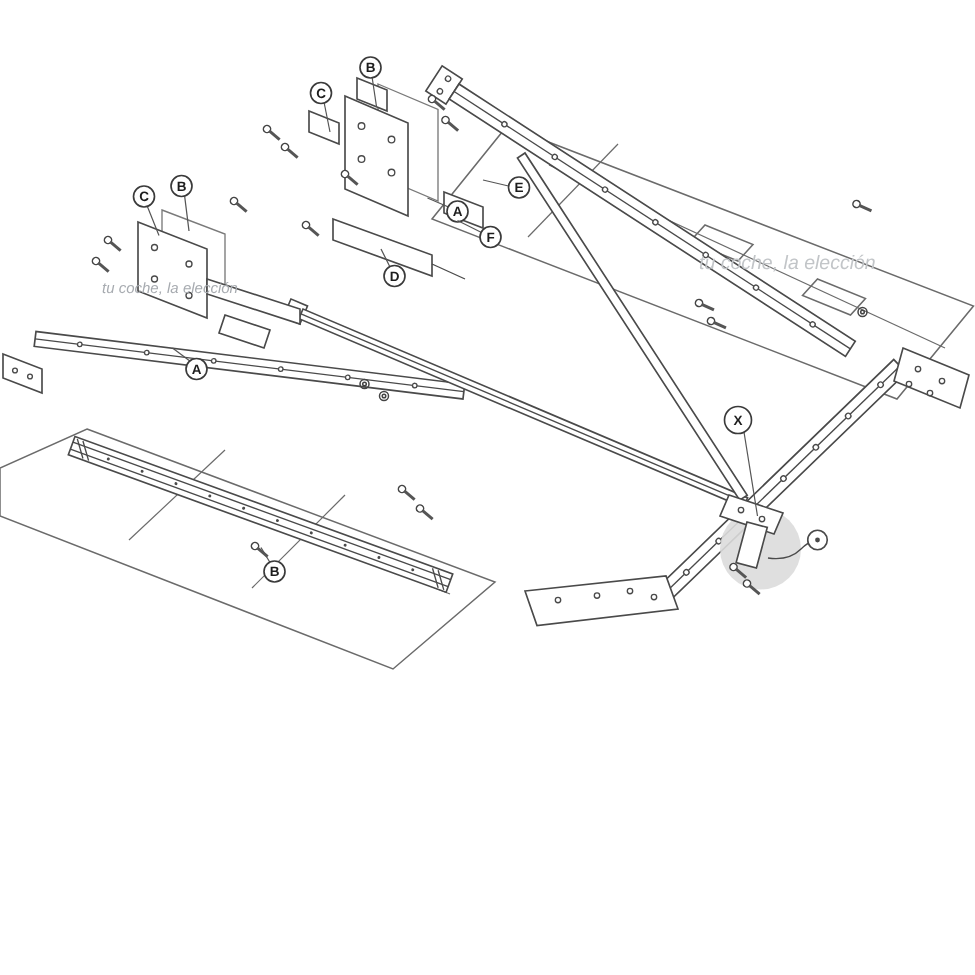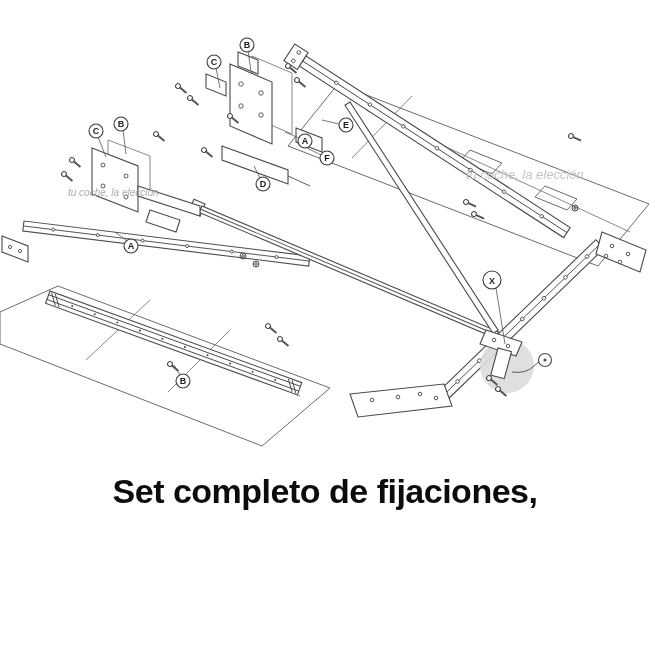--- a/index.html
+++ b/index.html
@@ -308,16 +308,15 @@
       <line x1="4" y1="8" x2="13" y2="64"></line>
         <circle r="9"></circle>
         <text dy="3.5">X</text>
     </g>
   </svg>
 
   <div class="wm-tagline">tu coche, la elección</div>
   <div class="wm-right">tu coche, la elección</div>
 
   <div class="caption">
-    <div>Set completo de fijaciones,</div>
   </div>
 
 </div>
 
 </body></html>

